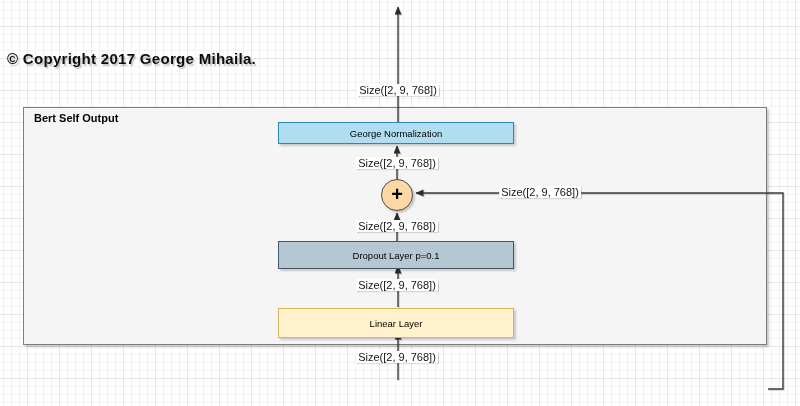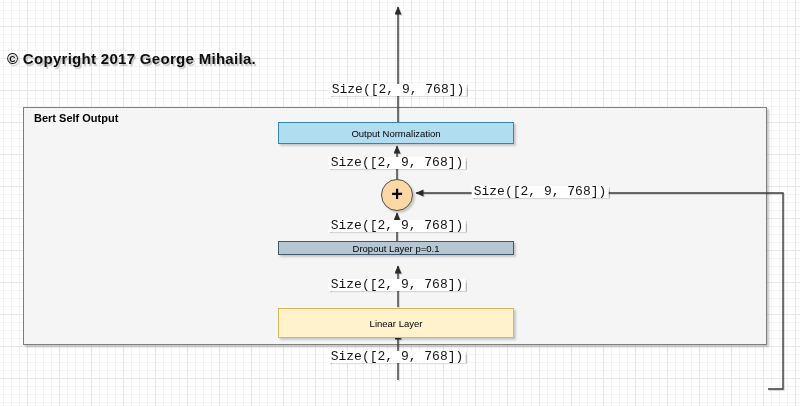--- a/index.html
+++ b/index.html
@@ -31,33 +31,33 @@
     position:absolute;left:10px;top:4px;
     font-size:11px;font-weight:700;color:#000;white-space:nowrap;
   }
   .node{
     position:absolute;display:flex;align-items:center;justify-content:center;
     box-sizing:border-box;font-size:9.5px;color:#000;
     box-shadow:2px 2px 2px rgba(0,0,0,0.18);
     z-index:3;white-space:nowrap;
   }
   .layer-norm{left:278px;top:122px;width:236px;height:22px;background:#b1ddf0;border:1px solid #2e87ad;}
-  .dropout{left:278px;top:241px;width:236px;height:14px;background:#b6c7d4;border:1px solid #42586a;}
+  .dropout{left:278px;top:241px;width:236px;height:28px;background:#b6c7d4;border:1px solid #42586a;}
   .linear{left:278px;top:308px;width:236px;height:30px;background:#fff2cc;border:1px solid #d6b656;}
   .add-circle{
     left:381px;top:179px;width:32px;height:32px;border-radius:50%;
     background:#fcd9a4;border:1.5px solid #4d4d4d;
     font-size:20px;font-weight:700;line-height:1;padding-bottom:2px;
   }
   .edges-svg{position:absolute;left:0;top:0;z-index:2;
     filter:drop-shadow(1.5px 1.5px 0.5px rgba(0,0,0,0.18));}
   .sz{
     position:absolute;z-index:4;transform:translateX(-50%);
-    font-size:13px;color:#141414;background:#ffffff;padding:0 2px;line-height:12px;
-    box-shadow:1px 1px 1px rgba(0,0,0,0.25);white-space:nowrap;font-family:Liberation Mono, monospace;
+    font-size:11px;color:#141414;background:#ffffff;padding:0 2px;line-height:12px;
+    box-shadow:1px 1px 1px rgba(0,0,0,0.25);white-space:nowrap;
   }
   .sz1{left:398px;top:84px;}
   .sz2{left:397px;top:157px;}
   .sz3{left:540px;top:186px;}
   .sz4{left:397px;top:220px;}
   .sz5{left:397px;top:279px;}
   .sz6{left:397px;top:351px;}
 </style>
 </head>
 <body>
@@ -78,21 +78,21 @@
     </defs>
     <path d="M398,122 L398,7" stroke="#3b3b3b" stroke-width="1.4" fill="none" marker-end="url(#arw)"></path>
     <path d="M397,179 L397,146" stroke="#3b3b3b" stroke-width="1.4" fill="none" marker-end="url(#arw)"></path>
     <path d="M768,389 L783,389 L783,193 L416,193" stroke="#3b3b3b" stroke-width="1.4" fill="none" marker-end="url(#arw)"></path>
     <path d="M397,241 L397,213" stroke="#3b3b3b" stroke-width="1.4" fill="none" marker-end="url(#arw)"></path>
     <path d="M398,307 L398,266" stroke="#3b3b3b" stroke-width="1.4" fill="none" marker-end="url(#arw)"></path>
     <path d="M398,380 L398,332" stroke="#3b3b3b" stroke-width="1.4" fill="none" marker-end="url(#arw)"></path>
   </svg>
 
   <div class="node layer-norm">
-    <span>Output Normalization</span>
+    <span>George Normalization</span>
   </div>
 
   <div class="node add-circle">
     <span>+</span>
   </div>
 
   <div class="node dropout">
     <span>Dropout Layer p=0.1</span>
   </div>
 

